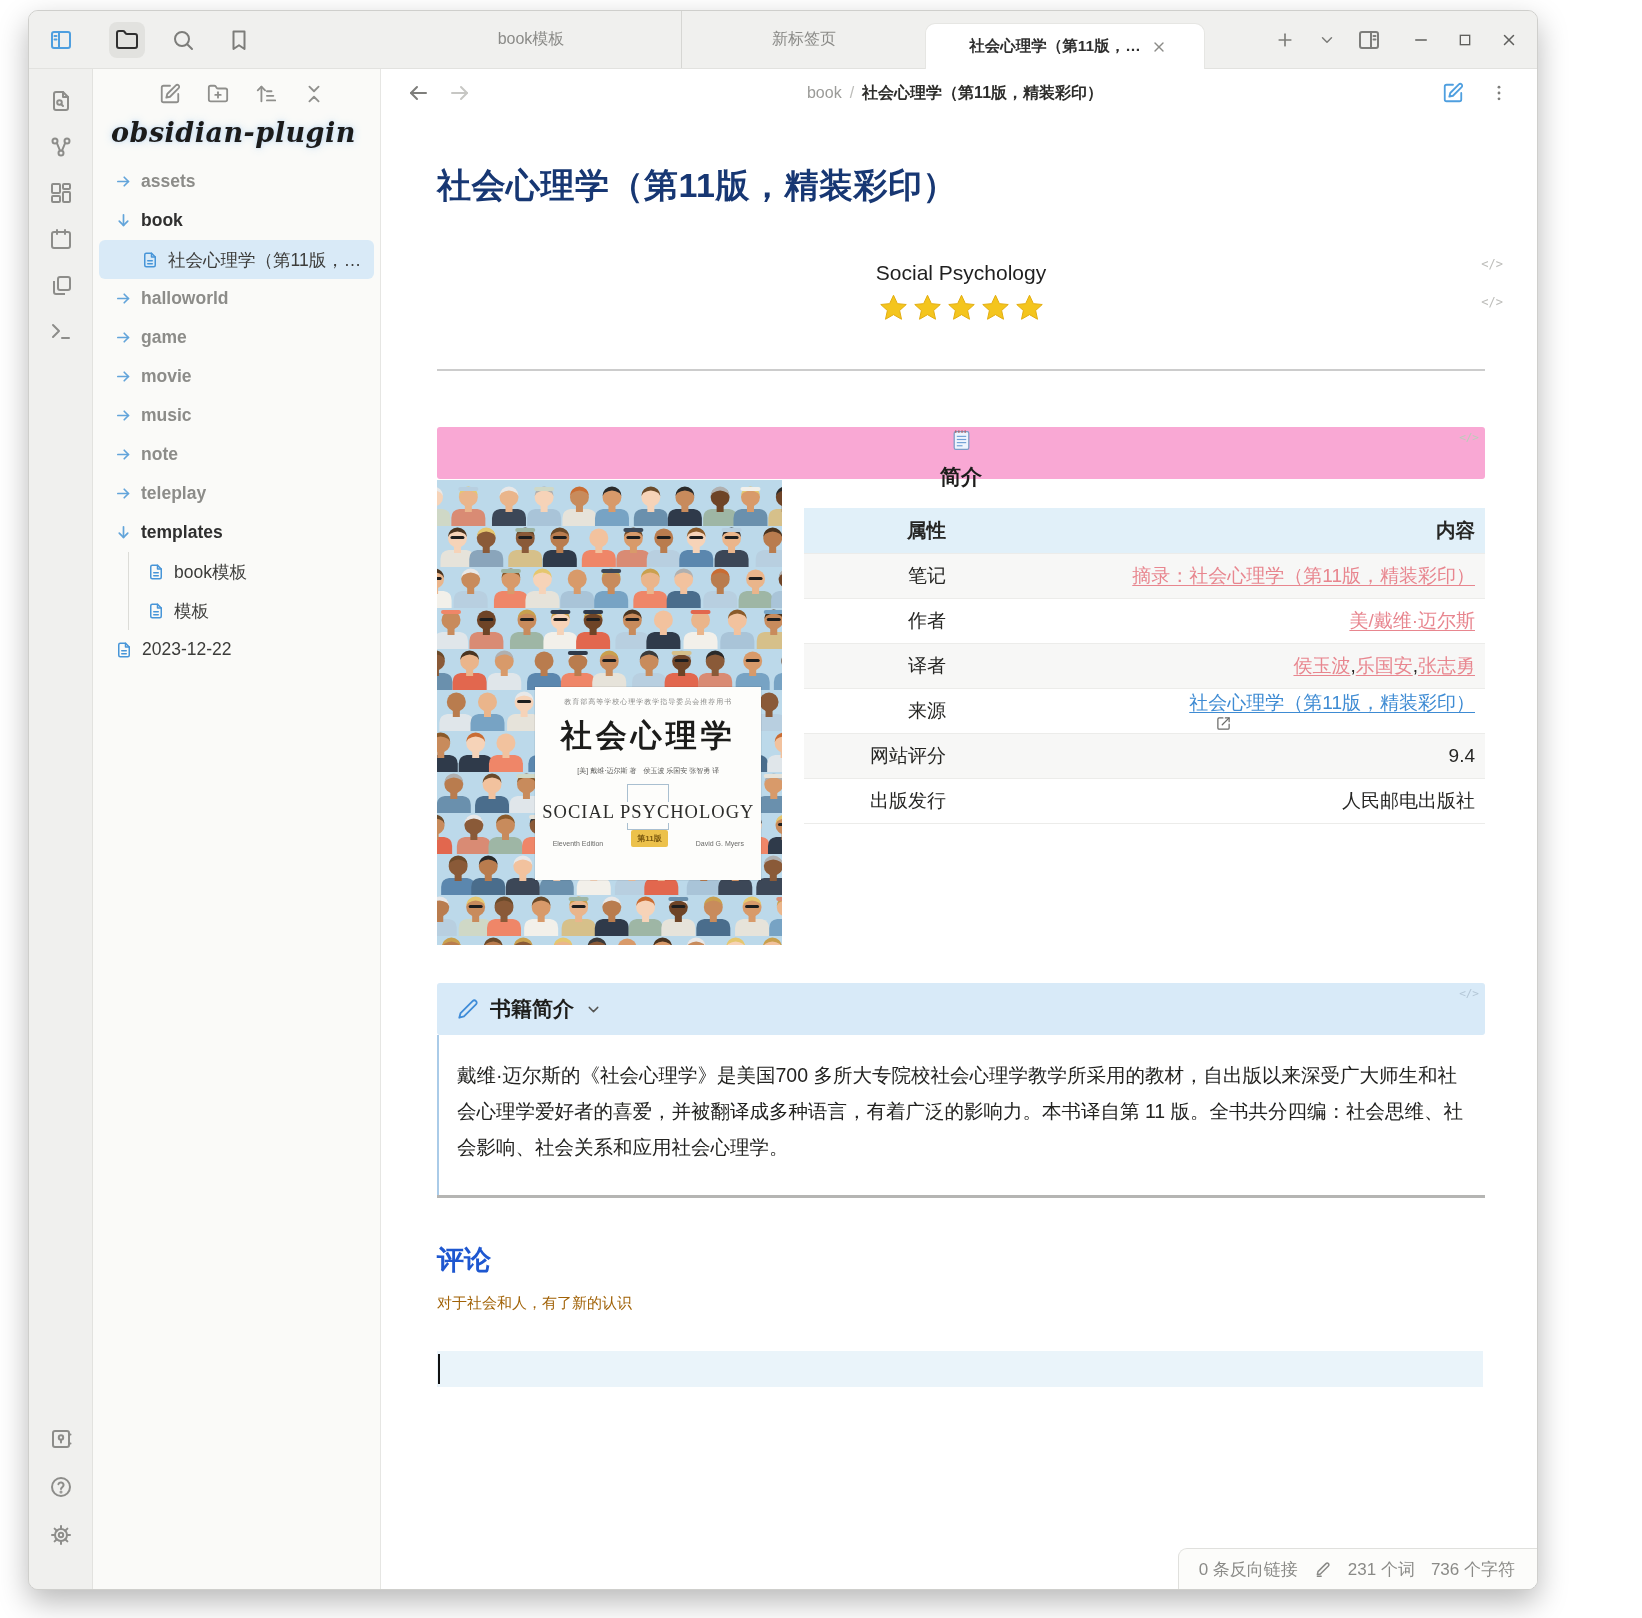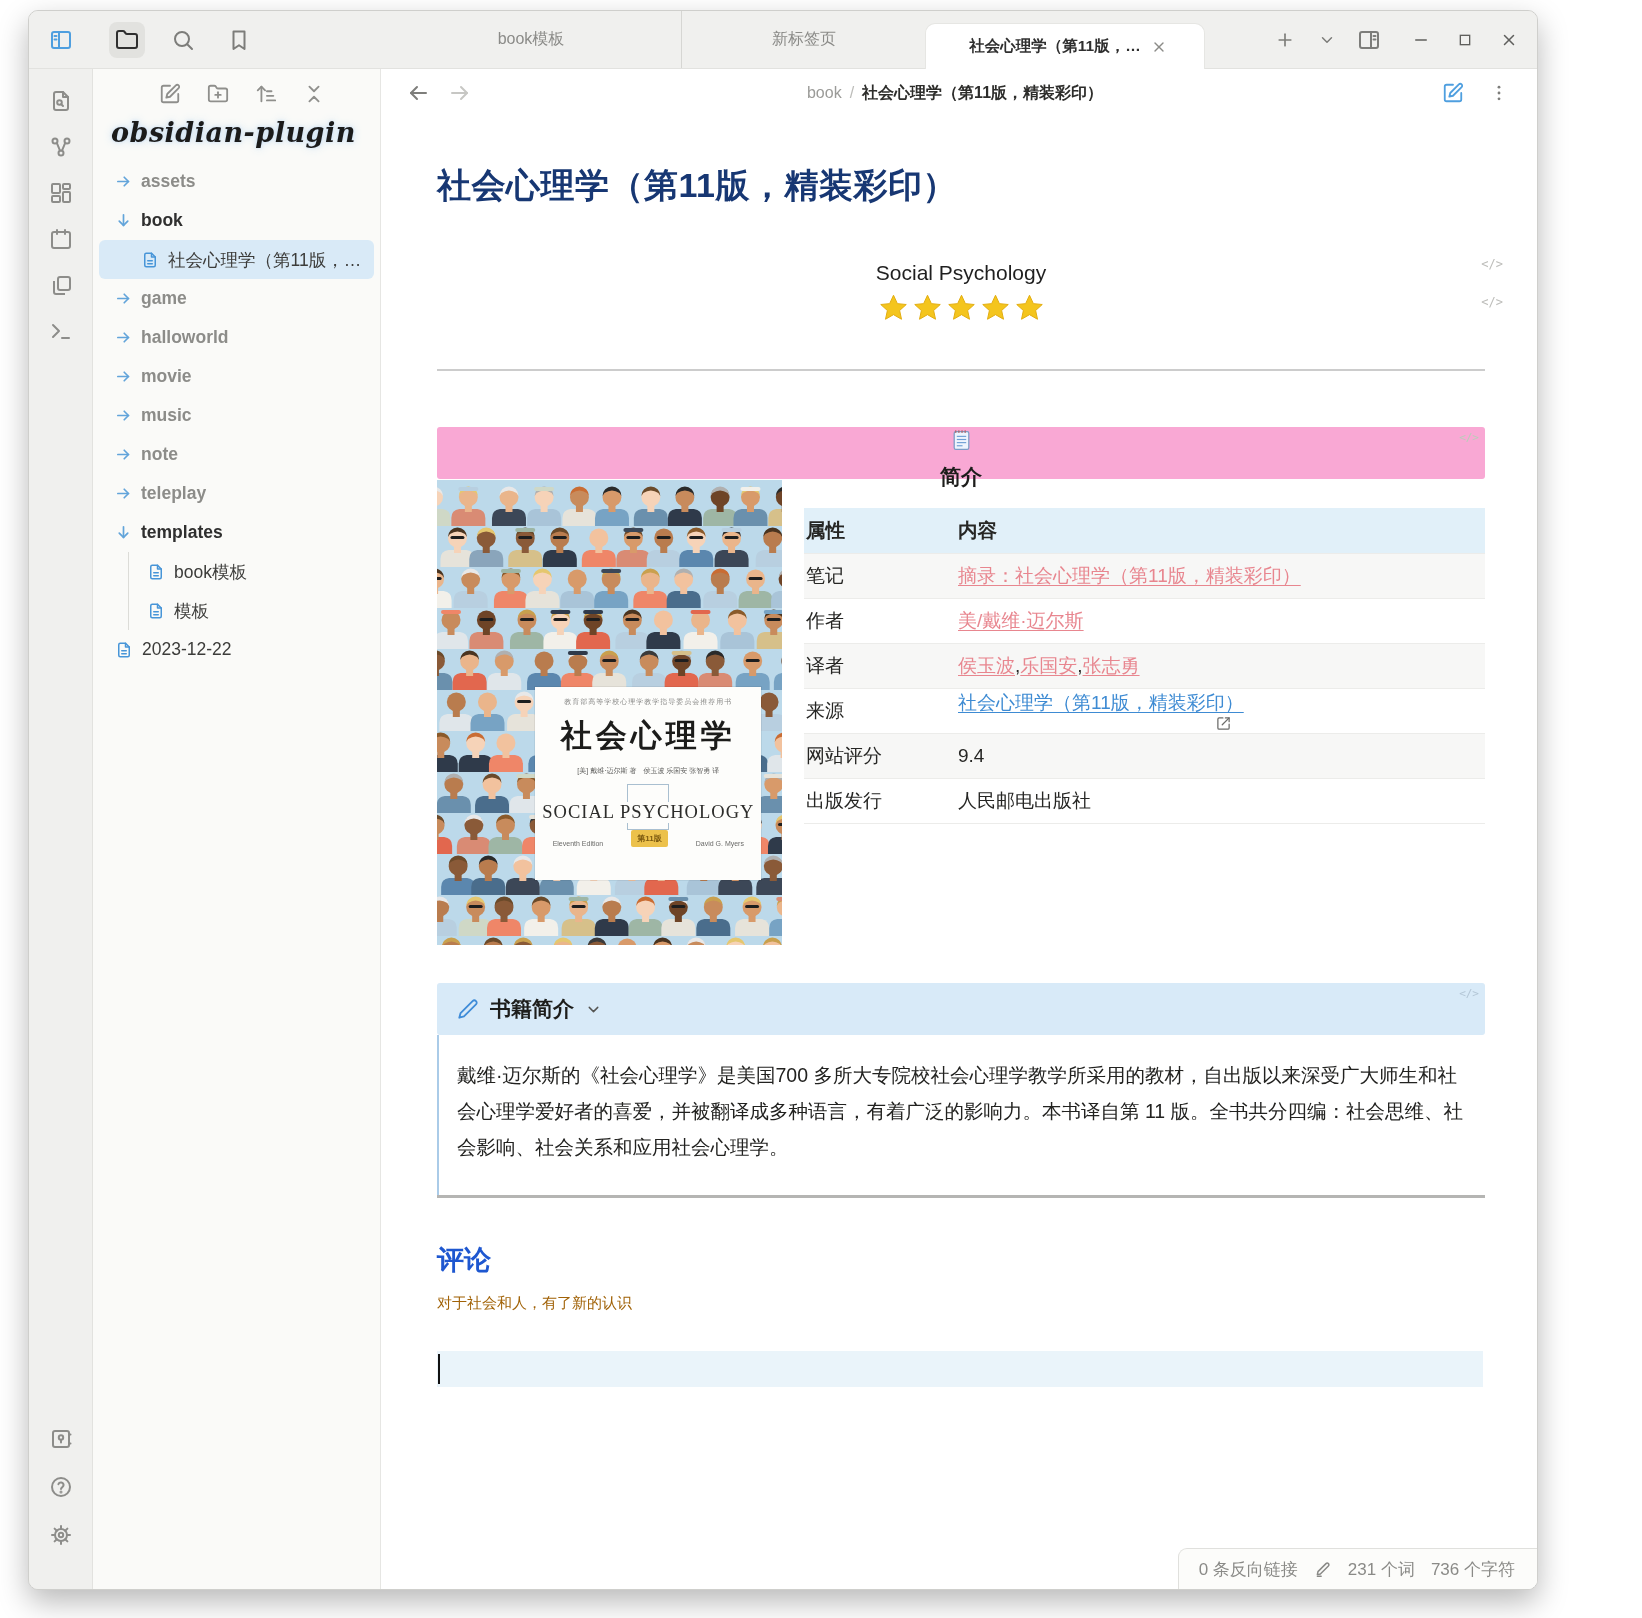--- a/index.html
+++ b/index.html
@@ -98,21 +98,21 @@
   .cp-banner{ font-size:7px; color:#8a8a88; letter-spacing:1px; white-space:nowrap;}
   .cp-title{ font-size:31px; color:#1c1c1a; font-weight:bold; letter-spacing:4px; margin-top:8px; white-space:nowrap;}
   .cp-authors{ font-size:7px; color:#5c5c5a; margin-top:9px; white-space:nowrap;}
   .cp-frame{ width:42px; height:46px; border:1px solid #a9bfd0; margin-top:8px;}
   .cp-english{ font-family:"Liberation Serif", serif; font-size:18.5px; color:#2c2c2a; letter-spacing:1px; margin-top:-28px; background:#fdfdfb; padding:0 4px; white-space:nowrap;}
   .cp-bottom{ display:flex; align-items:flex-end; gap:28px; margin-top:7px;}
   .cp-ed{ font-size:7px; color:#6a6a68;}
   .cp-badge{ font-size:8px; color:#7c5a10; background:#ecc14b; padding:3px 6px; border-radius:2px; font-weight:bold;}
 
   table.infobox{ flex:1; border-collapse:collapse; margin-top:29px; font-size:19px; color:#262624;}
-  table.infobox th, table.infobox td{ text-align:left; font-weight:normal; padding:0 2px; height:45px; border-bottom:1px solid #ececea;}
+  table.infobox th, table.infobox td{ text-align:right; font-weight:normal; padding:0 10px; height:45px; border-bottom:1px solid #ececea;}
   table.infobox th{ background:#e1f0f9; font-weight:bold; font-size:19.5px;}
   table.infobox tr.odd td{ background:#f7f7f6;}
   table.infobox td.k{ width:152px;}
   a.ilink{ color:#e8868f; text-decoration:underline; text-underline-offset:3px; cursor:pointer;}
   a.elink{ color:#3e8bd3; text-decoration:underline; text-underline-offset:3px; cursor:pointer;}
   .ext-ic{ display:inline-flex; vertical-align:-2px; margin-left:6px; color:#6b6b69;}
   .linksep{ color:#262624; }
 
   .callout.blue{ margin-top:38px; border-bottom:3px solid #b5b5b3;}
   .co-body{ background:#ffffff; border-left:2px solid #aacbe8; padding:22px 2px 30px 18px;}
@@ -415,30 +415,30 @@
             </span>
             <span class="t-label">社会心理学（第11版，…</span>
           </div>
           <div class="tree-item folder">
             <span class="arr icon">
               <svg width="17" height="17" viewBox="0 0 24 24" fill="none" stroke="currentColor" stroke-width="2.4" stroke-linecap="round" stroke-linejoin="round">
                 <line x1="4" y1="12" x2="19" y2="12"></line>
                 <polyline points="13 6 19 12 13 18"></polyline>
               </svg>
             </span>
-            <span class="t-label">game</span>
+            <span class="t-label">halloworld</span>
           </div>
           <div class="tree-item folder">
             <span class="arr icon">
               <svg width="17" height="17" viewBox="0 0 24 24" fill="none" stroke="currentColor" stroke-width="2.4" stroke-linecap="round" stroke-linejoin="round">
                 <line x1="4" y1="12" x2="19" y2="12"></line>
                 <polyline points="13 6 19 12 13 18"></polyline>
               </svg>
             </span>
-            <span class="t-label">halloworld</span>
+            <span class="t-label">game</span>
           </div>
           <div class="tree-item folder">
             <span class="arr icon">
               <svg width="17" height="17" viewBox="0 0 24 24" fill="none" stroke="currentColor" stroke-width="2.4" stroke-linecap="round" stroke-linejoin="round">
                 <line x1="4" y1="12" x2="19" y2="12"></line>
                 <polyline points="13 6 19 12 13 18"></polyline>
               </svg>
             </span>
             <span class="t-label">movie</span>
           </div>

